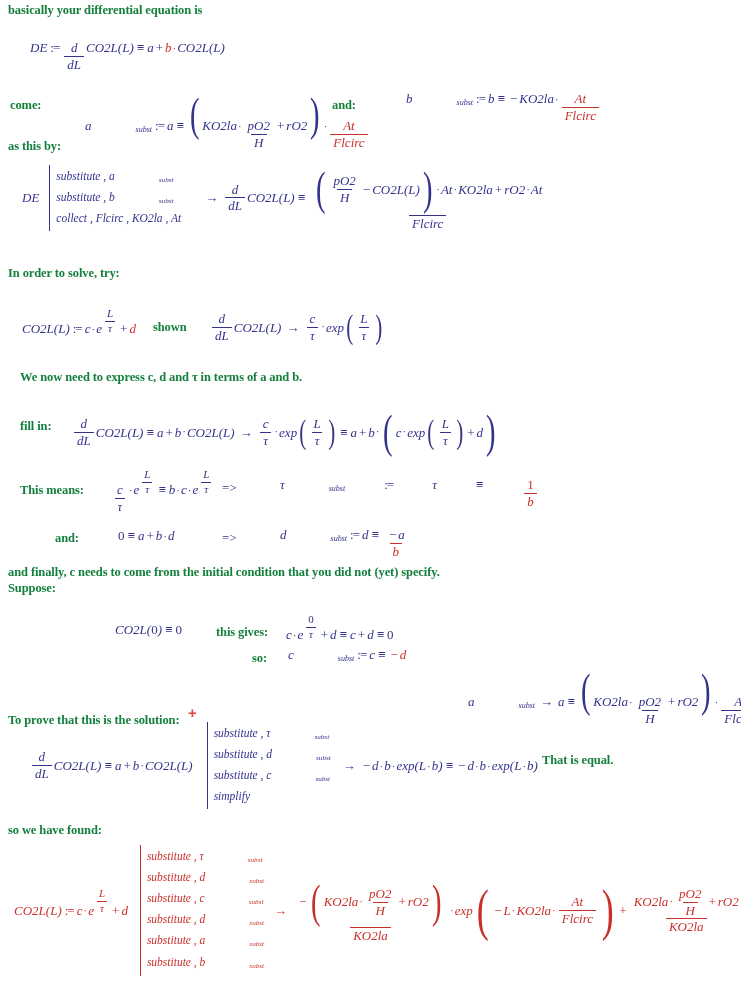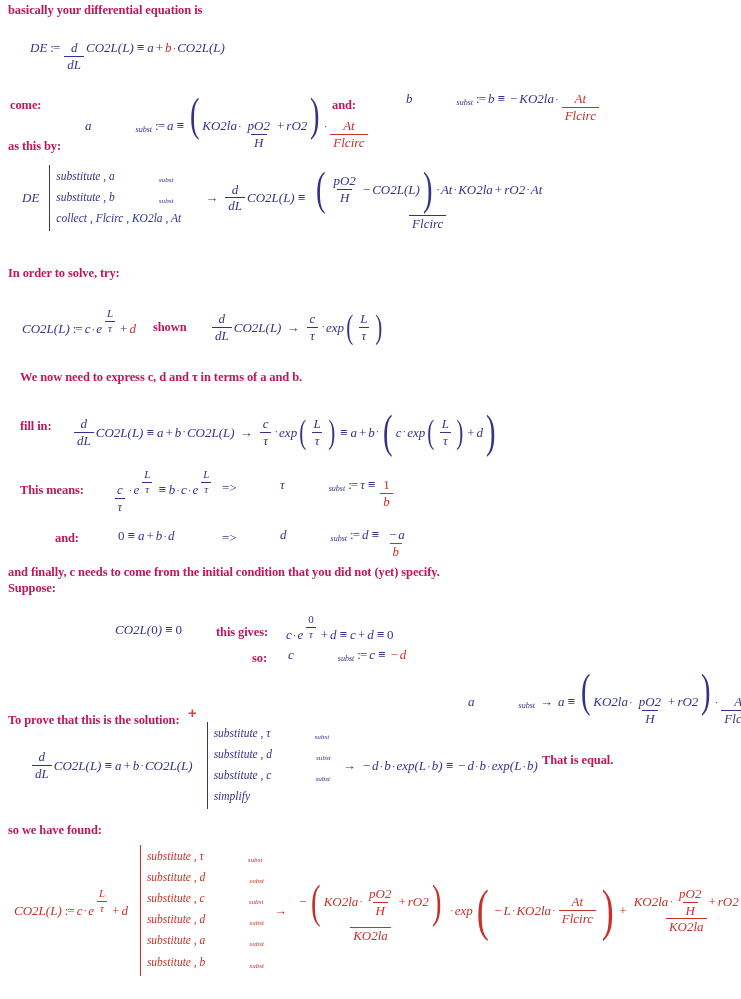--- a/index.html
+++ b/index.html
@@ -15,21 +15,21 @@
     color: #1a1a1a;
     overflow: hidden;
   }
 
   
   .prose {
     position: absolute;
     font-family: "Liberation Serif", "DejaVu Serif", serif;
     font-size: 12.5px;
     font-weight: bold;
-    color: #be185d;
+    color: #15803d;
     white-space: nowrap;
     letter-spacing: -0.1px;
   }
 
   
   .math {
     position: absolute;
     font-family: "Liberation Serif", "DejaVu Serif", serif;
     font-style: italic;
     font-size: 13px;
@@ -312,21 +312,21 @@
     <span style="display:inline-block; vertical-align:super; position:relative; top:-9px;">
     <span class="frac" style="font-size:11px;">
       <span class="num">L</span>
       <span class="den">τ</span>
     </span>
   </span>
 </div>
 
 <div class="math upr" style="left:222px; top:481px; color:#33338c;">=&gt;</div>
 
-<div class="math rowb" style="left:280px; top:478px;">
+<div class="math rowb" style="left:280px; top:478px;gap:36px;">
   <span><span>τ</span><sub class="sm">subst</sub></span>
   <span class="assign">:=</span>
   <span>τ</span>
   <span class="eqbold">≡</span>
   <span class="frac red">
     <span class="num upr">1</span>
     <span class="den">b</span>
   </span>
 </div>
 

